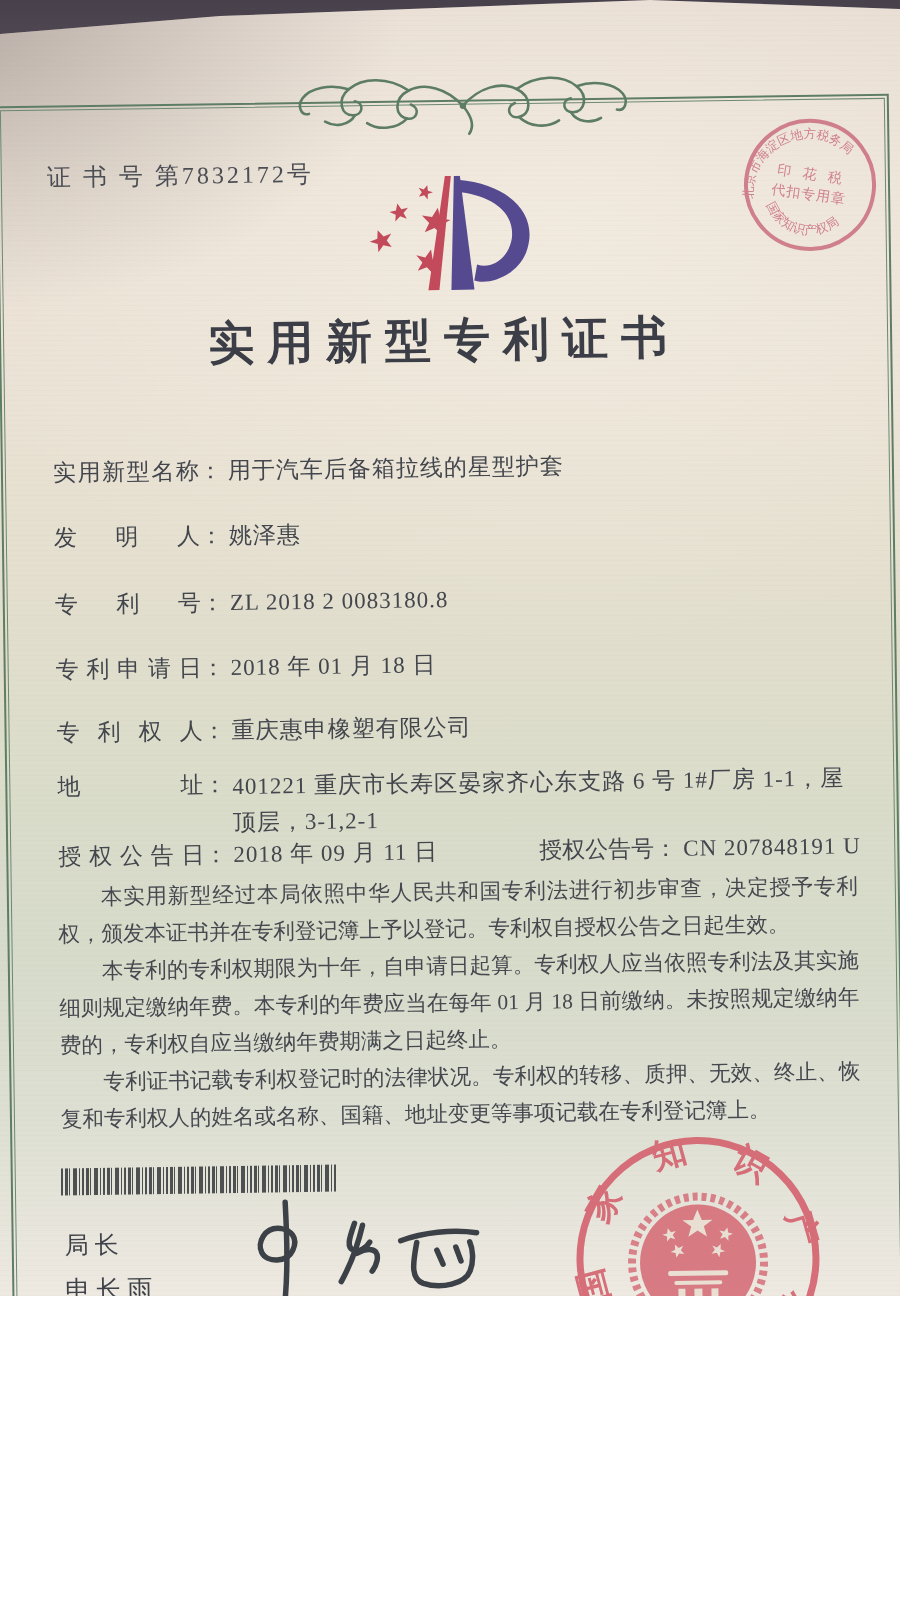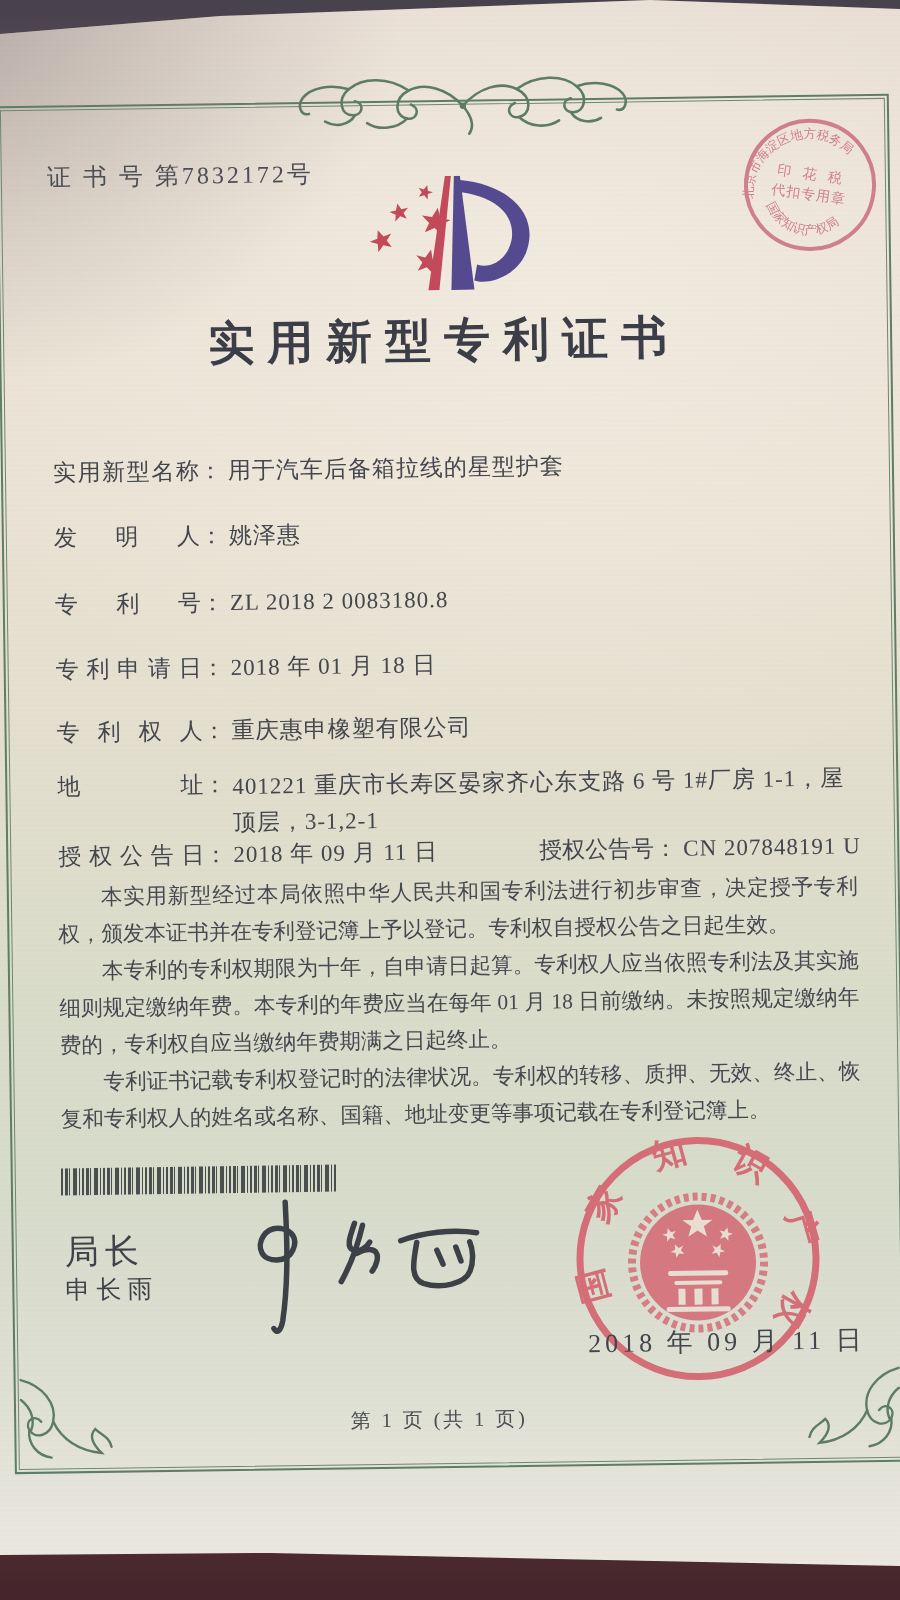--- a/index.html
+++ b/index.html
@@ -1,17 +1,17 @@
 <!DOCTYPE html>
 <html><head>
 <meta charset="utf-8">
 <style>
   html,body{margin:0;padding:0;}
   .photo{
-    position:relative;width:900px;height:1600px;overflow:hidden;
+    position:relative;width:900px;height:1296px;overflow:hidden;
     background:linear-gradient(180deg,#47414c 0%,#4d4550 2%,#5a4649 45%,#4e2b31 96%,#44252b 100%);
     font-family:"Liberation Serif","DejaVu Serif",serif;
   }
   .paper{
     position:absolute;inset:0;
     clip-path:polygon(0 34px,220px 16px,650px 0,900px 9px,900px 1566px,270px 1553px,0 1555px);
     background:
       radial-gradient(120% 55% at 62% 18%, rgba(255,252,244,0.30), rgba(255,255,255,0) 60%),
       radial-gradient(90% 40% at -5% 2%, rgba(40,30,35,0.25), rgba(0,0,0,0) 55%),
       linear-gradient(180deg,#e7dcd2 0%,#ece2d6 14%,#eae2d4 32%,#e2decd 48%,#dadcca 62%,#d7dbca 74%,#dddfd2 86%,#e9e6dd 96%,#eee9e1 100%);
@@ -46,21 +46,21 @@
   
   .body-text{position:absolute;left:56px;top:874px;width:800px;font-size:21.5px;line-height:37px;
     text-align:justify;color:#45484f;}
   .body-text p{margin:0;text-indent:2em;}
   
   .barcode{position:absolute;left:55px;top:1163px;width:276px;height:27px;opacity:.85;
     background:repeating-linear-gradient(90deg,
       #33363a 0 2px,transparent 2px 4px,#33363a 4px 7px,transparent 7px 8px,
       #33363a 8px 9px,transparent 9px 12px,#33363a 12px 16px,transparent 16px 18px,
       #33363a 18px 19px,transparent 19px 21px);}
-  .commissioner-title{position:absolute;left:58px;top:1224px;font-size:34px;color:#3f4349;letter-spacing:6px;}
+  .commissioner-title{position:absolute;left:58px;top:1224px;font-size:24px;color:#3f4349;letter-spacing:6px;}
   .commissioner-name{position:absolute;left:58px;top:1268px;font-size:25px;color:#3f4349;letter-spacing:6px;}
   .signature{position:absolute;left:222px;top:1186px;width:266px;height:160px;}
   .grant-seal{position:absolute;left:567px;top:1138px;width:248px;height:248px;opacity:.9;}
   .seal-date{position:absolute;left:580px;top:1328px;font-size:26px;color:#42464c;letter-spacing:4px;white-space:nowrap;}
   .footer-page{position:absolute;left:0;top:1406px;width:860px;text-align:center;
     font-size:20px;color:#4a4d53;letter-spacing:3px;}
   .sealtxt{fill:#cb7280;}
   text{font-family:"Liberation Serif","DejaVu Serif",serif;}
 </style>
 </head>

